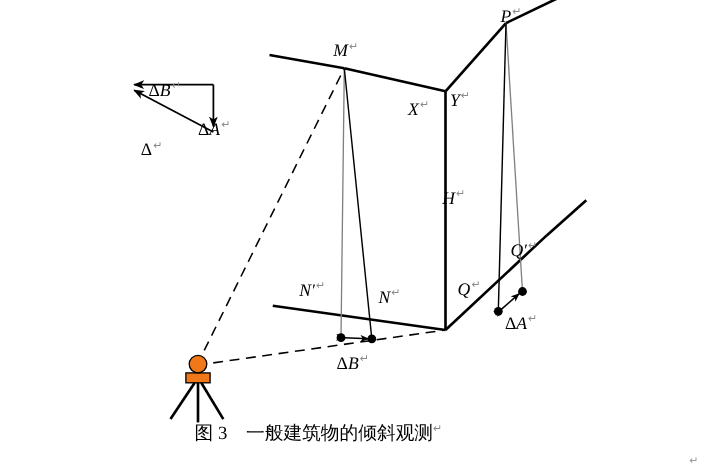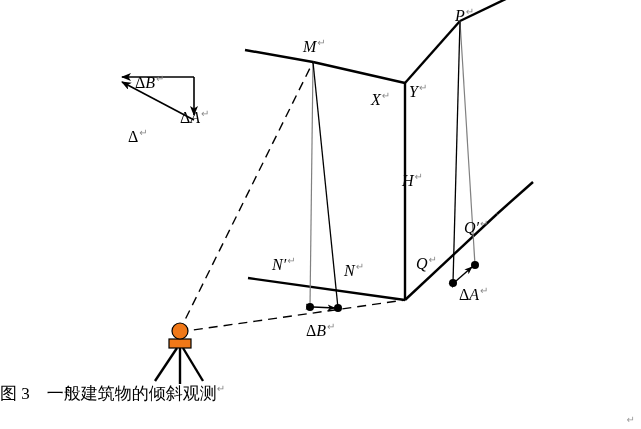--- a/index.html
+++ b/index.html
@@ -39,23 +39,24 @@
     font-size: 10px;
     color: #8a8a8a;
     vertical-align: super;
     margin-left: 1px;
   }
   .lbl .delta {
     font-style: normal;
   }
   #caption {
     position: absolute;
-    left: 0;
+    left: 16px;
     top: 382px;
     width: 547px;
+    text-align: center;
     font-family: "Liberation Serif", serif;
     font-size: 17px;
     color: #000000;
     white-space: pre;
     user-select: none;
   }
   #caption .pilcrow {
     font-size: 10px;
     color: #8a8a8a;
     vertical-align: super;

